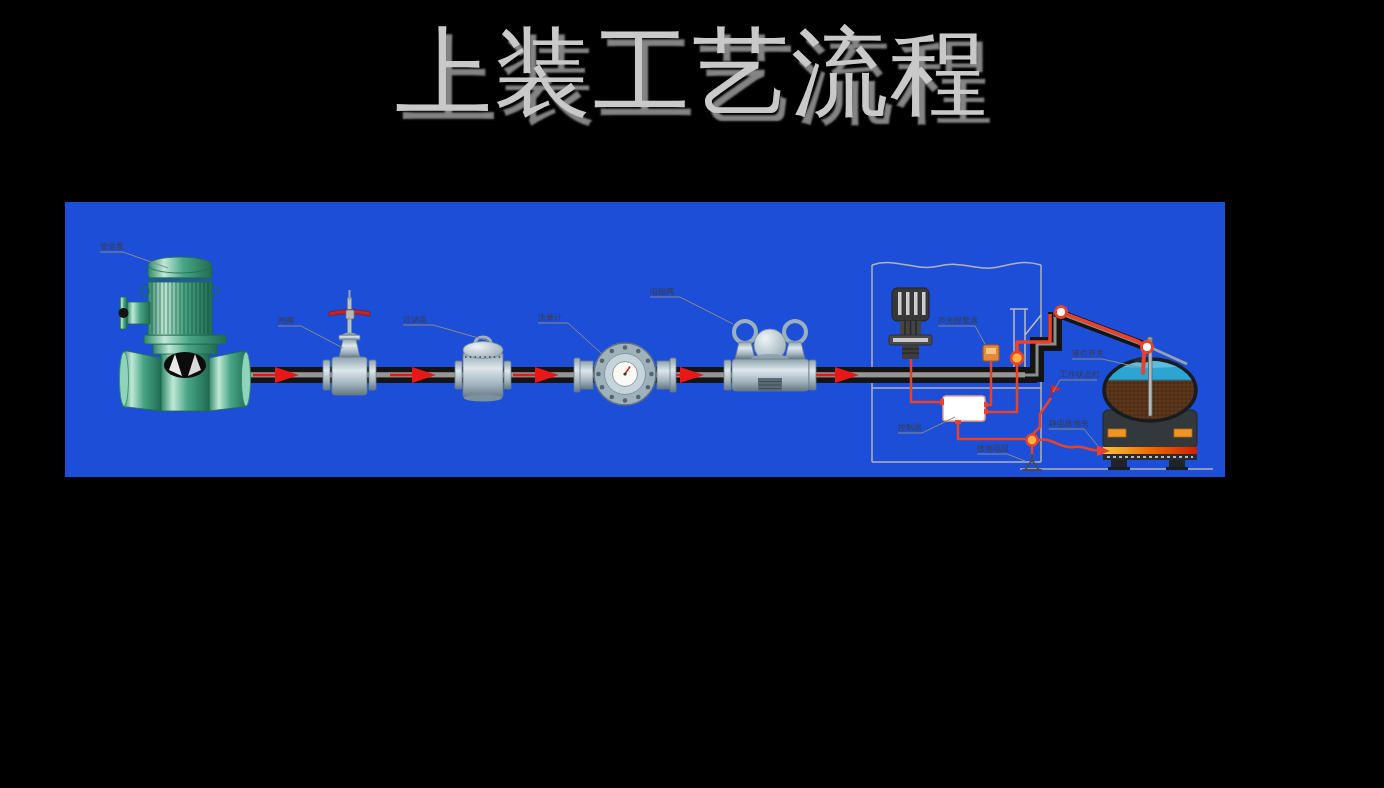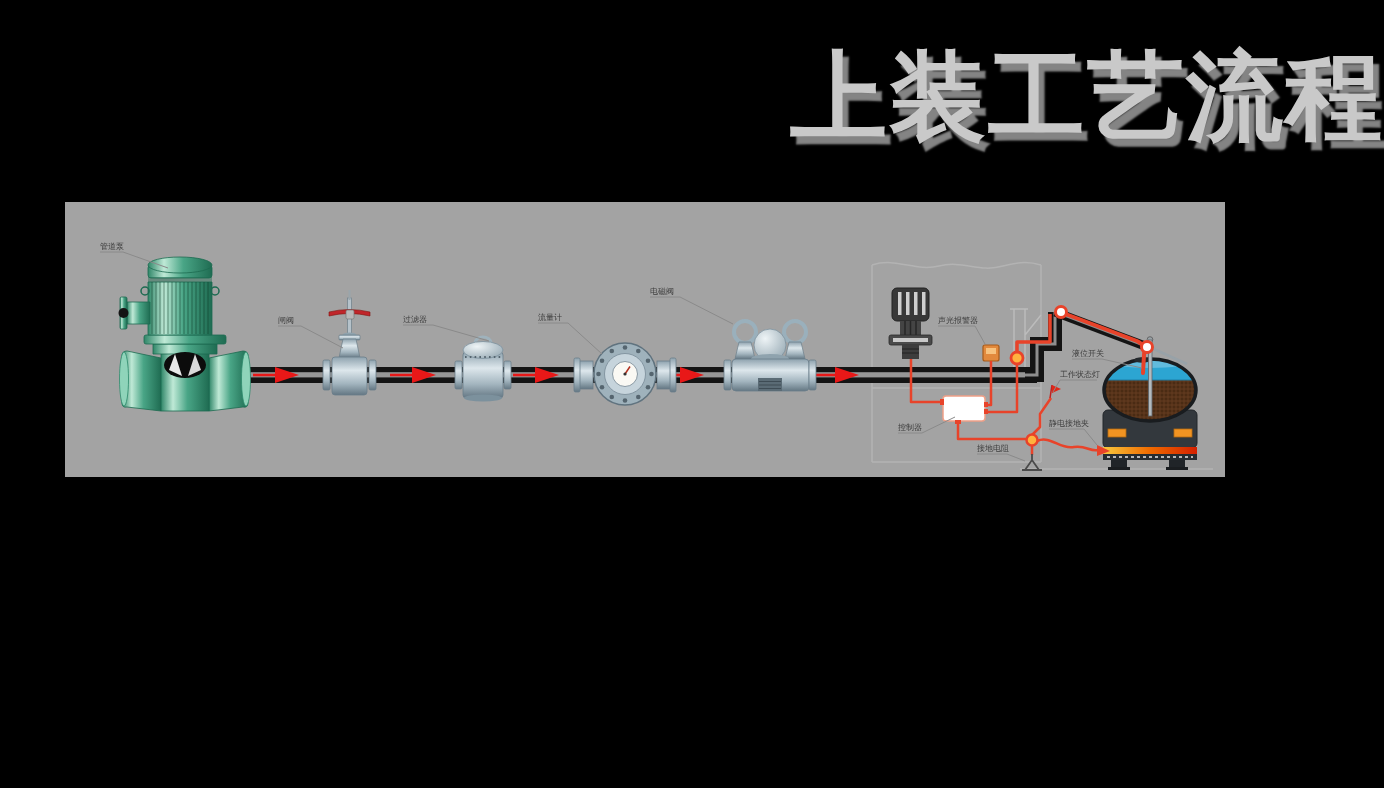--- a/index.html
+++ b/index.html
@@ -1,29 +1,28 @@
 <!DOCTYPE html>
 <html><head>
 <meta charset="utf-8">
 <style>
   html,body{margin:0;padding:0;}
   body{
     width:1384px;height:788px;background:#000;position:relative;overflow:hidden;
     font-family:"DejaVu Sans",sans-serif;
   }
   .slide-title{
-    position:absolute;top:20px;left:0;width:100%;text-align:right;
+    position:absolute;top:20px;left:0;width:100%;text-align:center;
     font-family:"DejaVu Serif","DejaVu Sans",serif;
-    font-weight:bold;font-size:97px;letter-spacing:2px;line-height:1.1;
+    font-weight:normal;font-size:97px;letter-spacing:2px;line-height:1.1;
     color:#c9c9c9;text-shadow:6px 8px 2px #848484;
     white-space:nowrap;
-    margin-top:23px;
   }
   .diagram-panel{
-    position:absolute;left:65px;top:202px;width:1160px;height:275px;background:#a3a3a3;
+    position:absolute;left:65px;top:202px;width:1160px;height:275px;background:#1d4ed8;
   }
   .diagram-panel svg{display:block;width:1160px;height:275px;}
   .lbl{font-family:"DejaVu Sans",sans-serif;font-size:8px;fill:#3c3c3c;}
   .leader{stroke:#8a8a8a;stroke-width:1;fill:none;}
   .wall{stroke:#b3b3b3;stroke-width:1.5;fill:none;}
   .wire{stroke:#e8432a;stroke-width:2.5;fill:none;stroke-linejoin:round;}
 </style>
 </head>
 <body>
 

